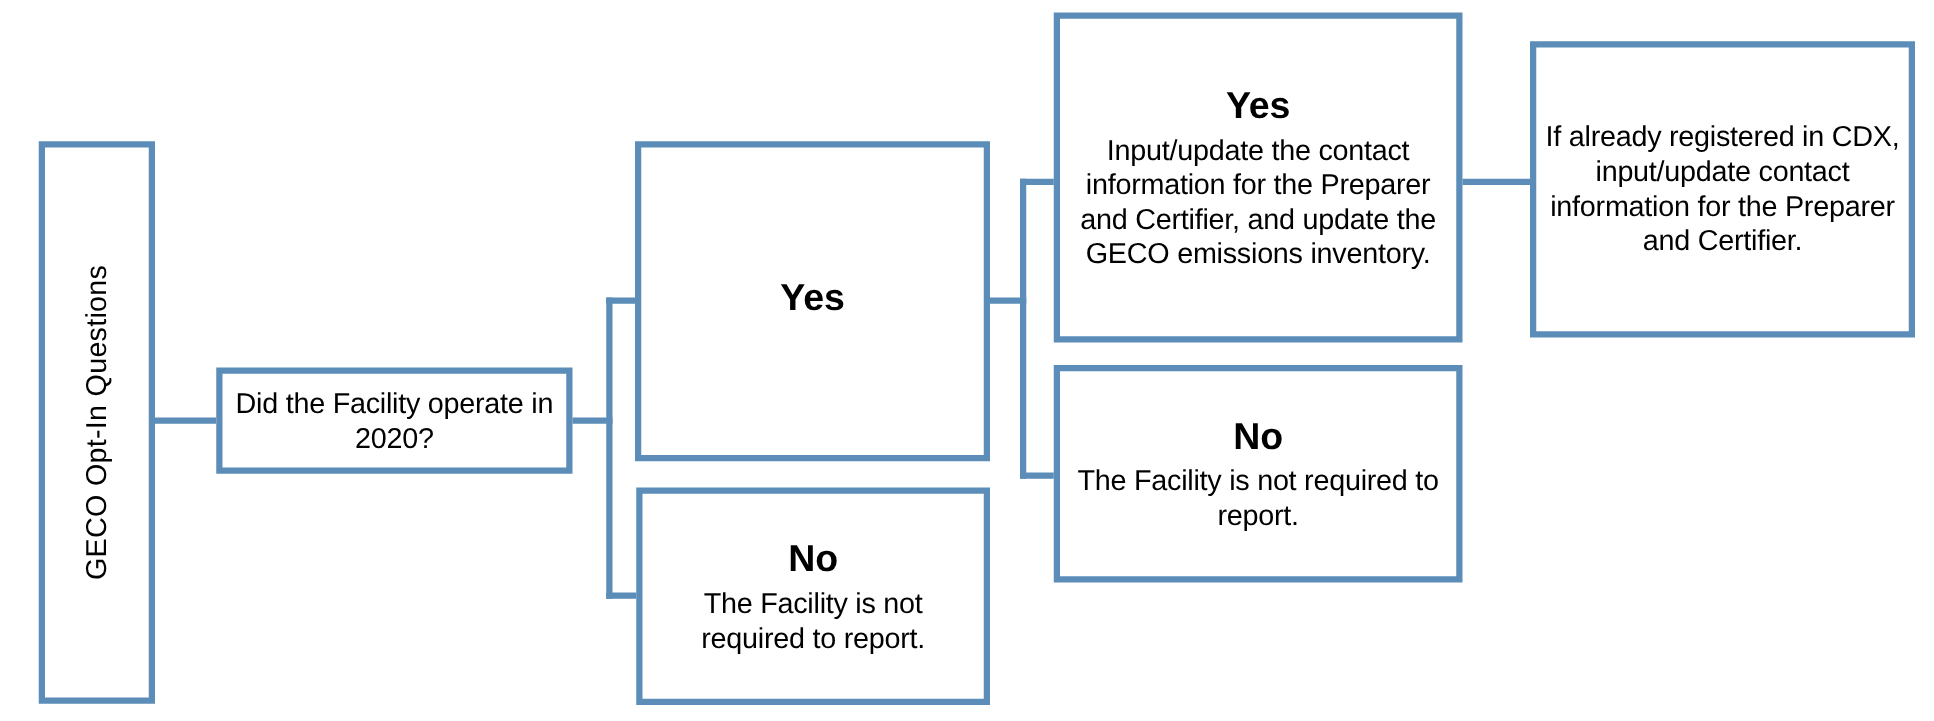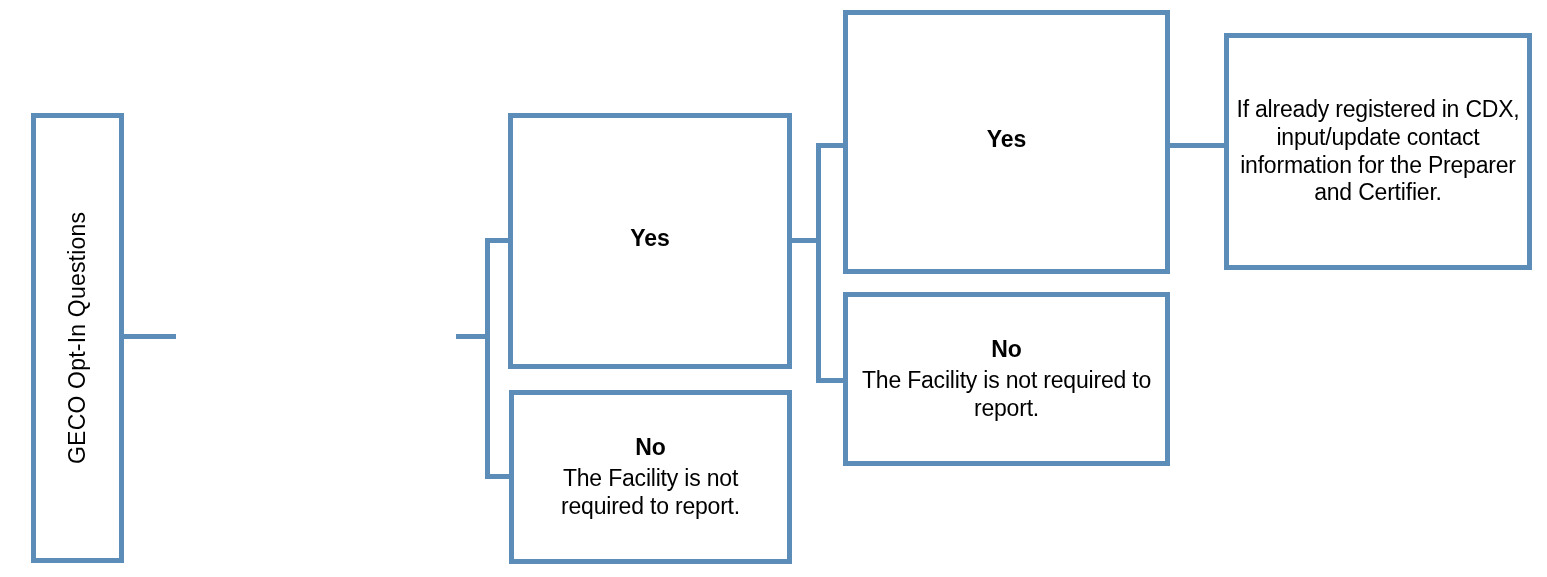--- a/index.html
+++ b/index.html
@@ -23,21 +23,21 @@
     display: flex;
     flex-direction: column;
     align-items: center;
     justify-content: center;
     text-align: center;
     color: #000000;
     z-index: 3;
   }
   .node .title {
     font-weight: bold;
-    font-size: 23px;
+    font-size: 30px;
     line-height: 1.18;
     margin: 0 0 4px 0;
     letter-spacing: -0.1px;
   }
   .node .body {
     font-size: 23px;
     line-height: 1.20;
     margin: 0;
     letter-spacing: -0.2px;
     padding: 0 6px;
@@ -76,32 +76,36 @@
   <div class="vline" style="left:816px; top:143px; height:240px;"></div>
   <div class="hline" style="left:816px; top:143px; width:30px;"></div>
   <div class="hline" style="left:816px; top:378px; width:30px;"></div>
 
   <div class="hline" style="left:1168px; top:143px; width:58px;"></div>
 
   <div class="node vertical" style="left:31px; top:113px; width:93px; height:450px;">
     <div class="body">GECO Opt-In Questions</div>
   </div>
 
+  <div class="node" style="left:173px; top:294px; width:285px; height:85px;">
+    <div class="body">Did the Facility operate in 2020?</div>
+  </div>
 
   <div class="node" style="left:508px; top:113px; width:284px; height:256px;">
     <div class="title">Yes</div>
   </div>
 
   <div class="node" style="left:509px; top:390px; width:283px; height:174px;">
     <div class="title">No</div>
     <div class="body">The Facility is not required to report.</div>
   </div>
 
   <div class="node" style="left:843px; top:10px; width:327px; height:264px;">
     <div class="title">Yes</div>
+    <div class="body">Input/update the contact information for the Preparer and Certifier, and update the GECO emissions inventory.</div>
   </div>
 
   <div class="node" style="left:843px; top:292px; width:327px; height:174px;">
     <div class="title">No</div>
     <div class="body">The Facility is not required to report.</div>
   </div>
 
   <div class="node" style="left:1224px; top:33px; width:308px; height:237px;">
     <div class="body">If already registered in CDX, input/update contact information for the Preparer and Certifier.</div>
   </div>

